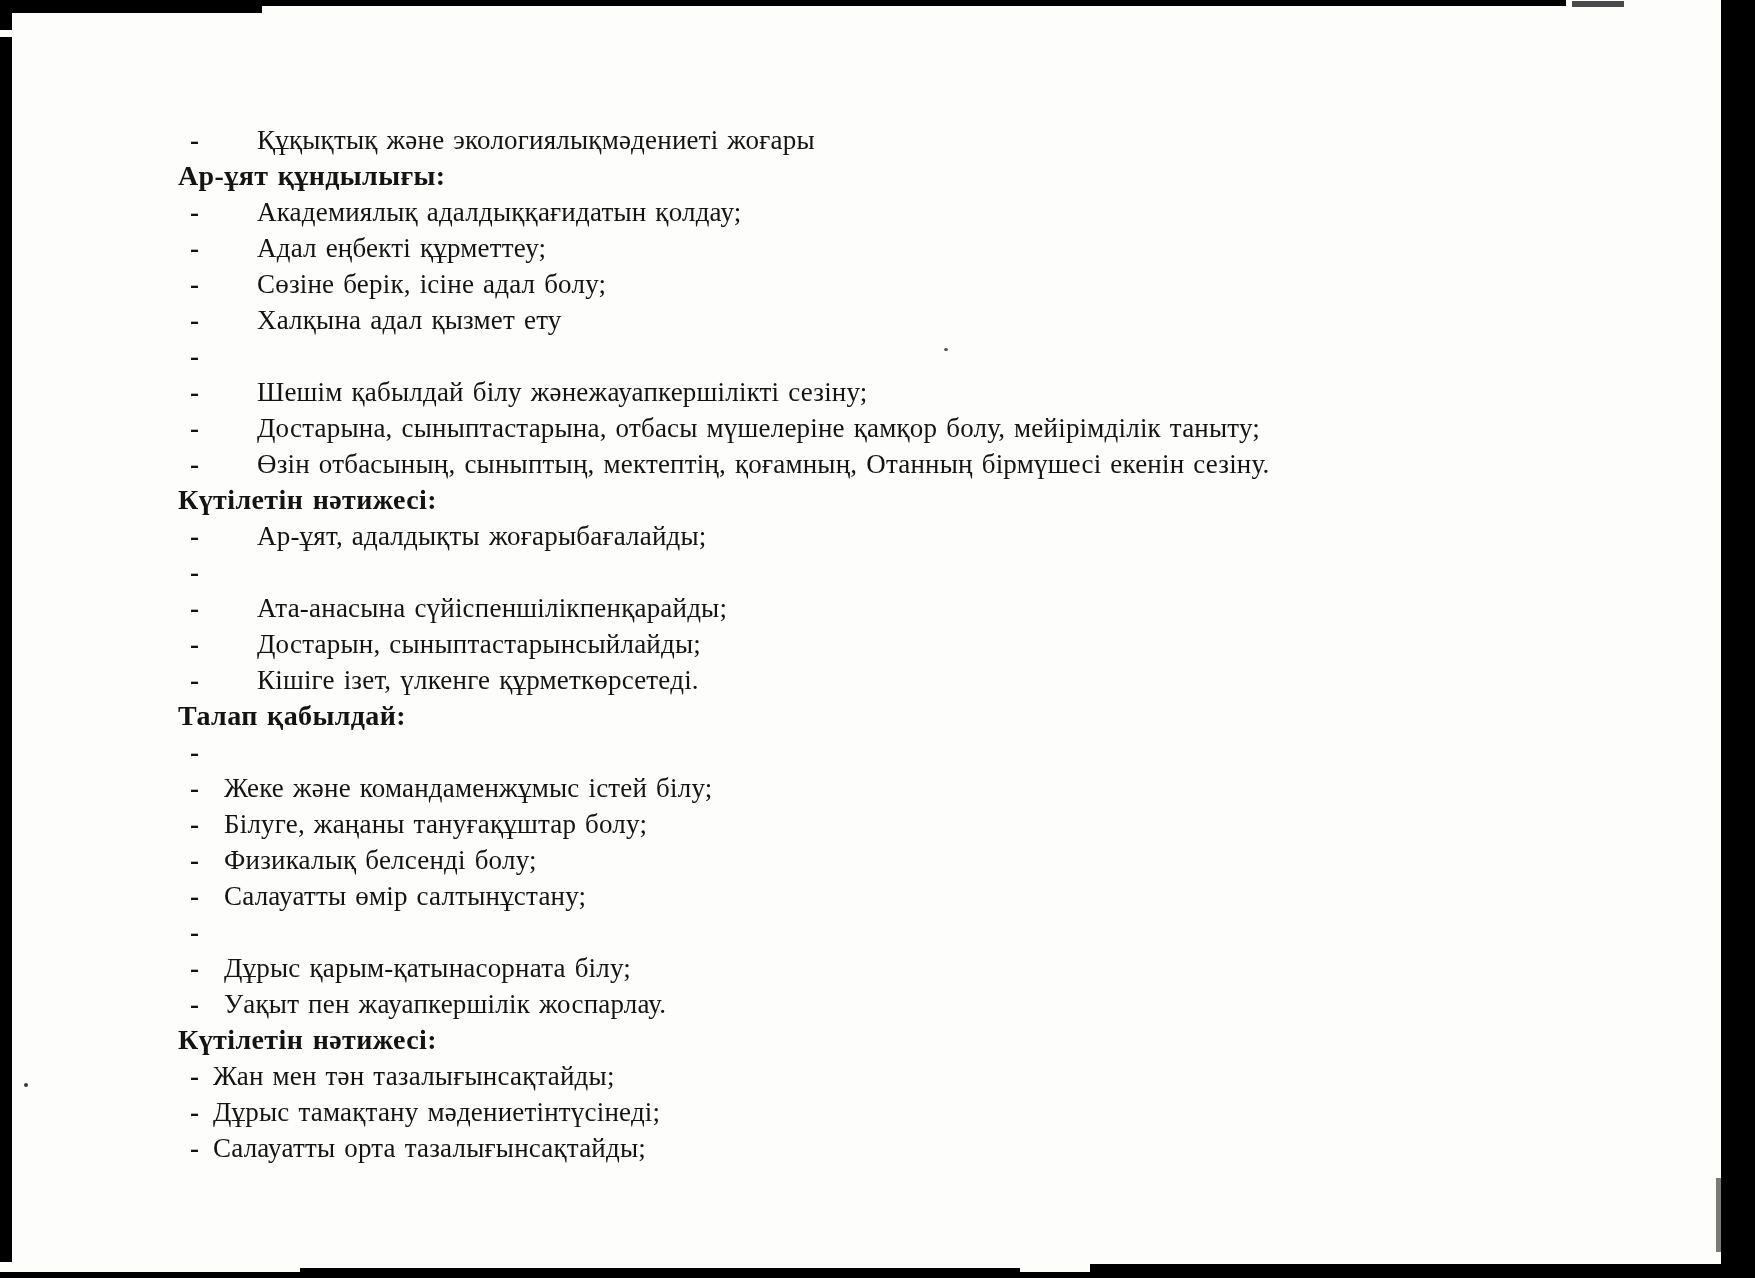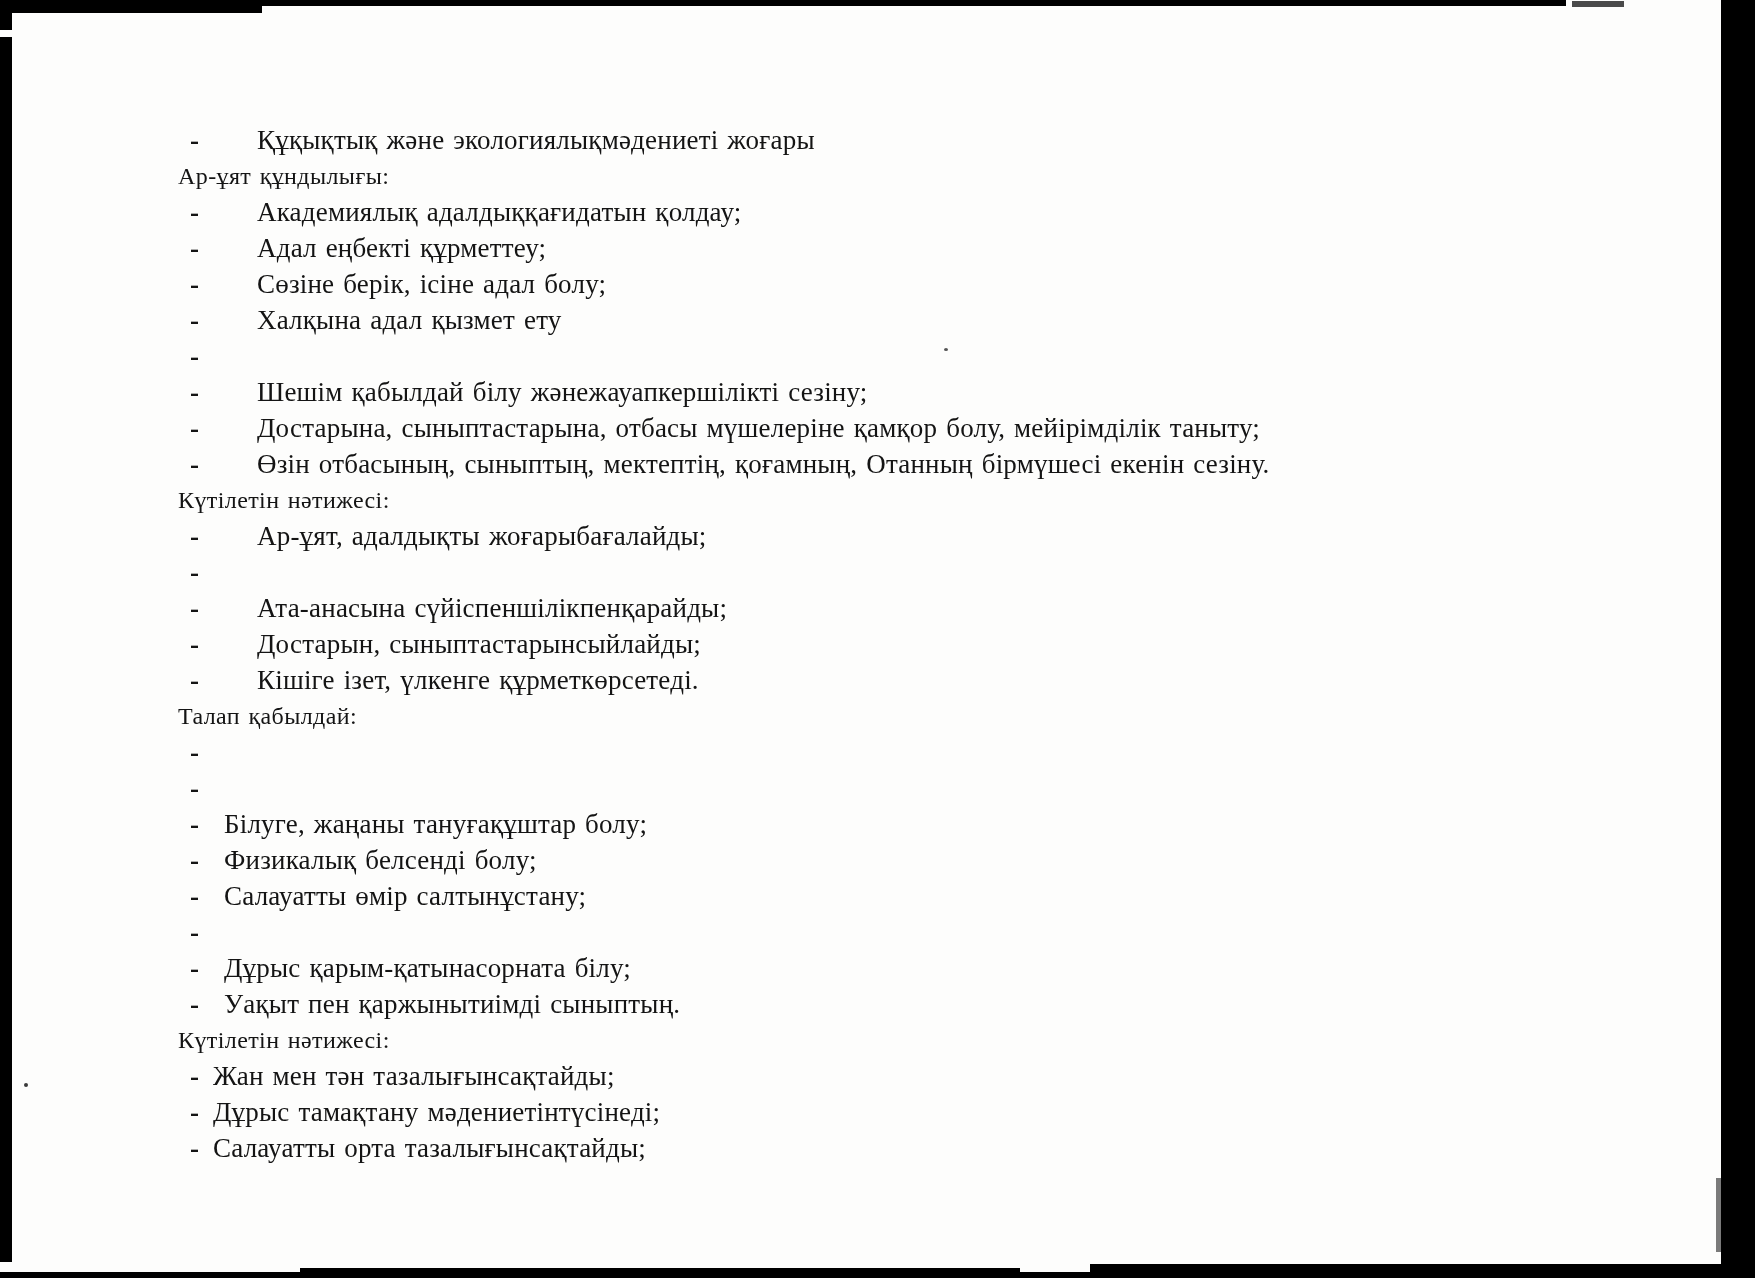--- a/index.html
+++ b/index.html
@@ -24,22 +24,22 @@
   .line {
     height: 36px;
     line-height: 36px;
     font-size: 27px;
     color: #141414;
     white-space: nowrap;
     word-spacing: 2px;
     letter-spacing: 0.2px;
   }
   .line.header {
-    font-weight: 400;
-    font-size: 24px;
+    font-weight: 700;
+    font-size: 28px;
     letter-spacing: 0.4px;
   }
   .line.item {
     display: flex;
     padding-left: 12px;
   }
   .bullet {
     font-weight: 700;
     flex: 0 0 auto;
   }
@@ -138,20 +138,21 @@
       <div class="line item indent-wide">
         <span class="bullet">-</span>
         <span class="text">Кішіге ізет, үлкенге құрметкөрсетеді.</span>
       </div>
       <div class="line header">Талап қабылдай:</div>
       <div class="line item indent-narrow">
         <span class="bullet">-</span>
       </div>
       <div class="line item indent-narrow">
         <span class="bullet">-</span>
+        <span class="text">Жеке және командаменжұмыс істей білу;</span>
       </div>
       <div class="line item indent-narrow">
         <span class="bullet">-</span>
         <span class="text">Білуге, жаңаны тануғақұштар болу;</span>
       </div>
       <div class="line item indent-narrow">
         <span class="bullet">-</span>
         <span class="text">Физикалық белсенді болу;</span>
       </div>
       <div class="line item indent-narrow">
@@ -160,21 +161,21 @@
       </div>
       <div class="line item indent-narrow">
         <span class="bullet">-</span>
       </div>
       <div class="line item indent-narrow">
         <span class="bullet">-</span>
         <span class="text">Дұрыс қарым-қатынасорната білу;</span>
       </div>
       <div class="line item indent-narrow">
         <span class="bullet">-</span>
-        <span class="text">Уақыт пен қаржынытиімді сыныптың.</span>
+        <span class="text">Уақыт пен жауапкершілік жоспарлау.</span>
       </div>
       <div class="line header">Күтілетін нәтижесі:</div>
       <div class="line item indent-mid">
         <span class="bullet">-</span>
         <span class="text">Жан мен тән тазалығынсақтайды;</span>
       </div>
       <div class="line item indent-mid">
         <span class="bullet">-</span>
         <span class="text">Дұрыс тамақтану мәдениетінтүсінеді;</span>
       </div>

